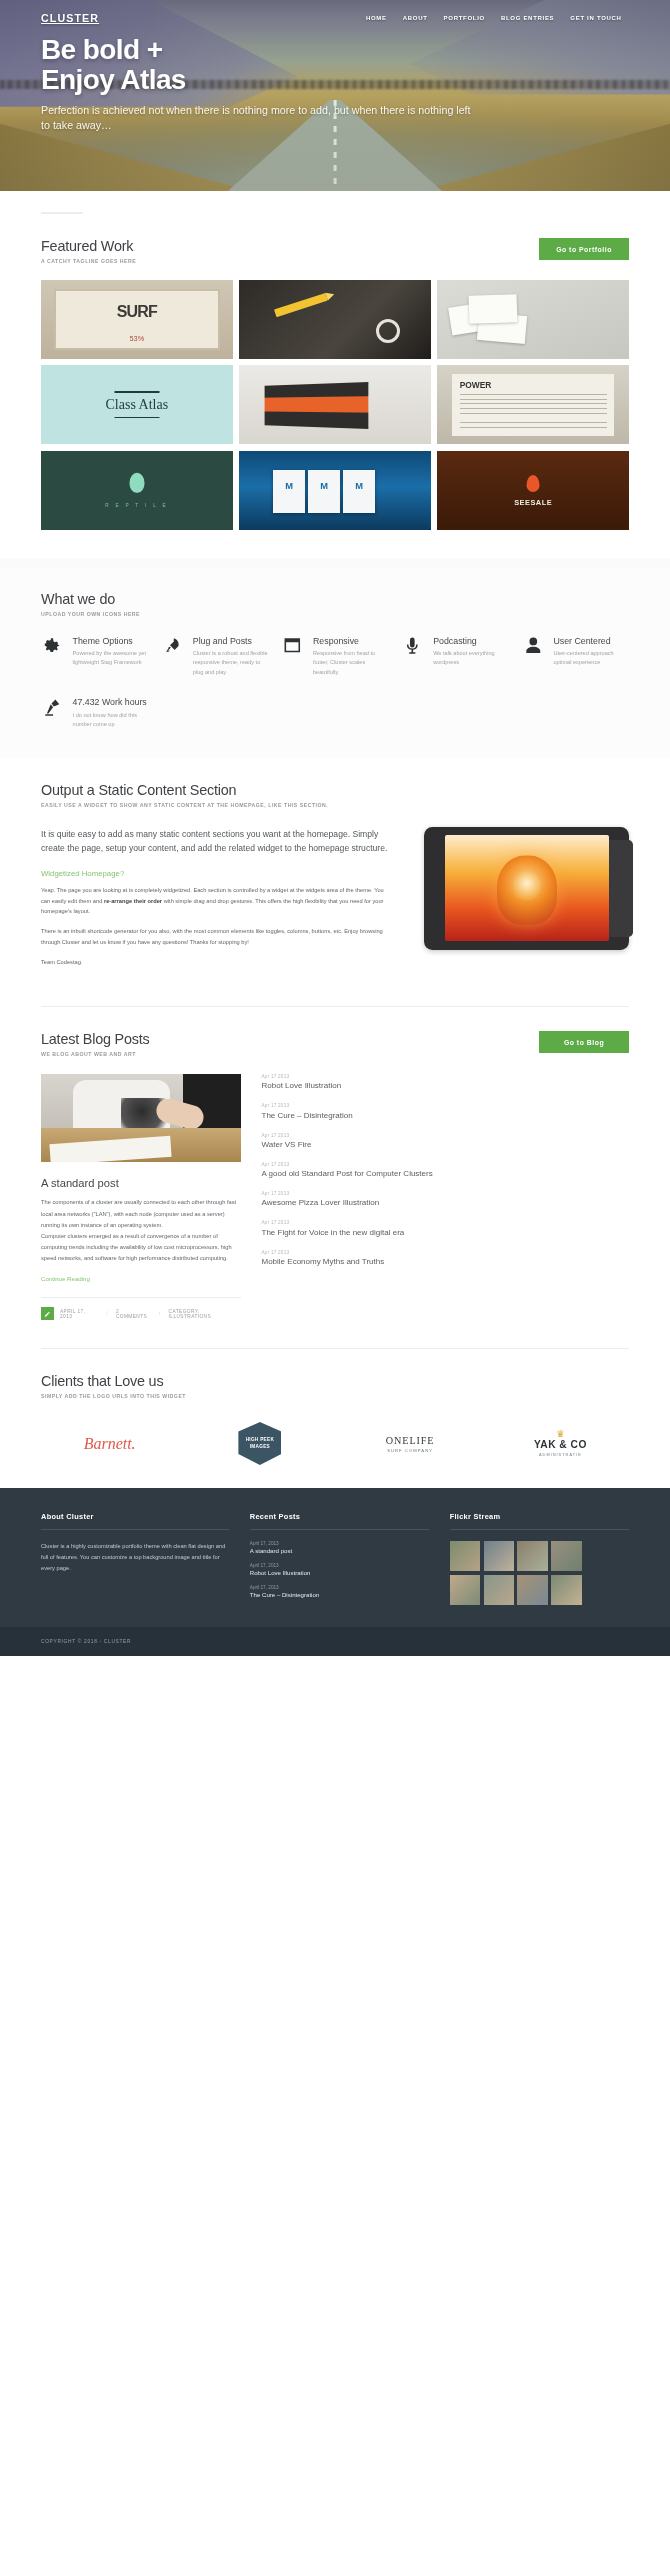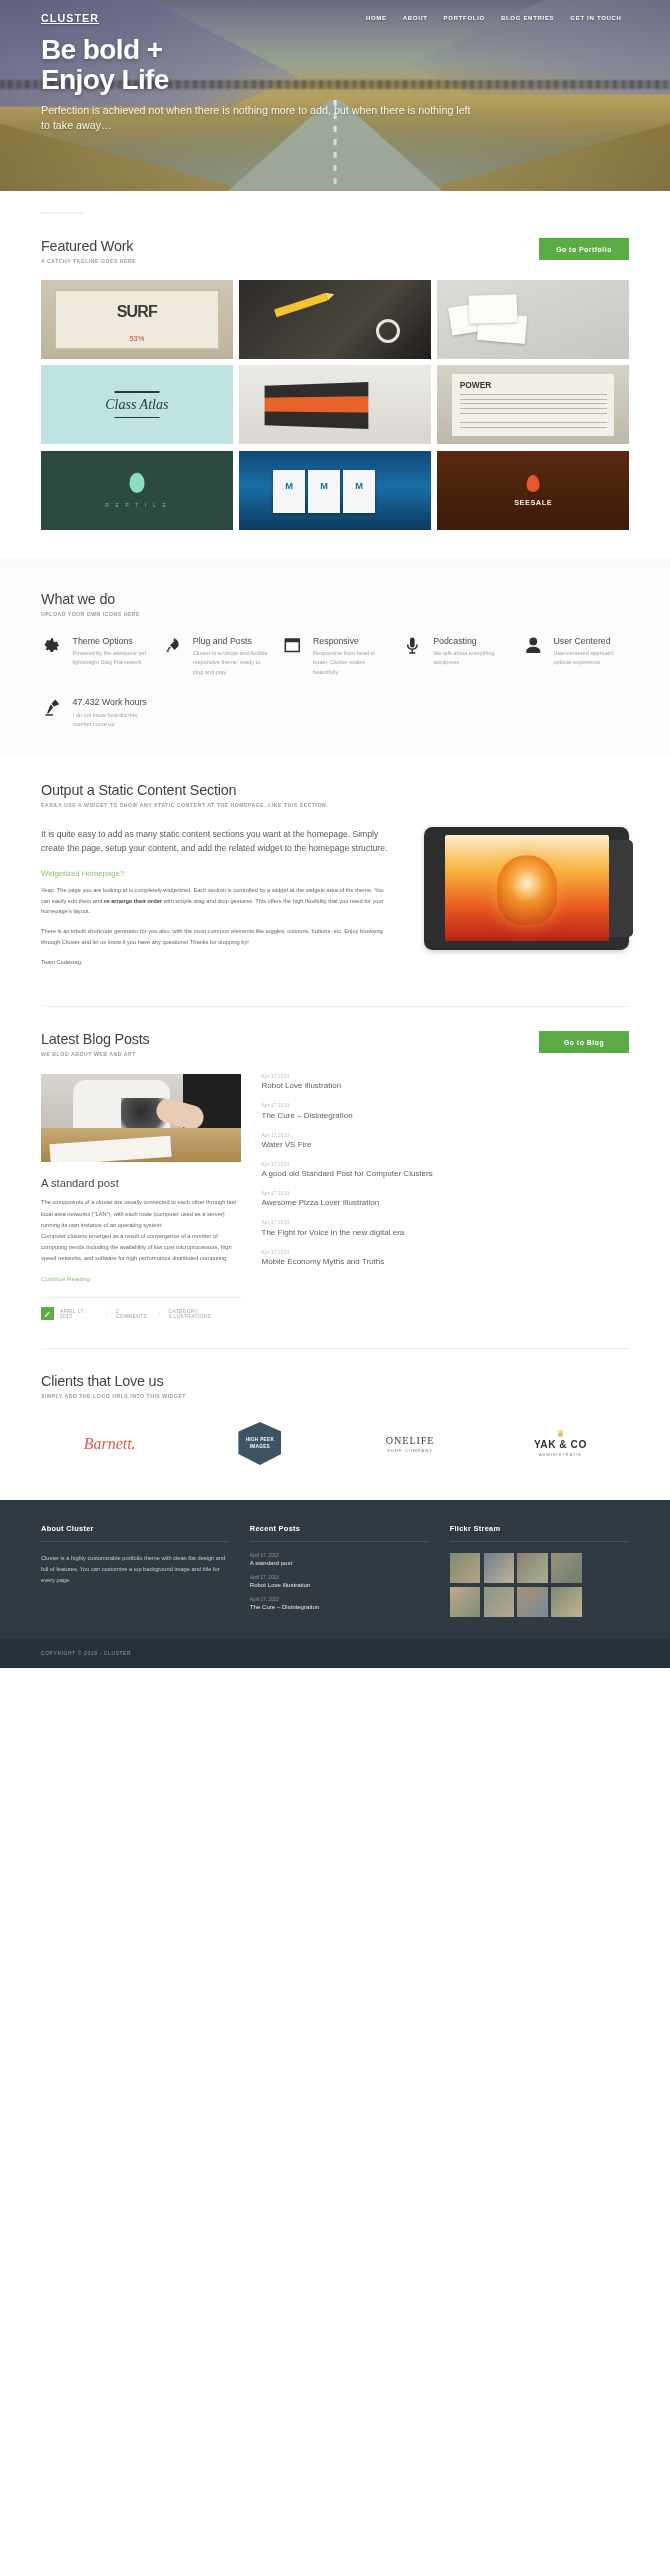--- a/index.html
+++ b/index.html
@@ -121,21 +121,21 @@
   .t2 .pencil:after { content:""; position:absolute; right:-8.4px; top:0; border-left:8.4px solid #f7d76a; border-top:4.2px solid transparent; border-bottom:4.2px solid transparent; }
   .t2 .clip { position:absolute; right:16%; bottom:20%; width:24px; height:24px; border:3.7px solid #e7e3db; border-radius:50%; }
 
   .t3 { background:linear-gradient(160deg,#dcdcd6 0%,#c6c7c0 100%); }
   .t3 .card { position:absolute; width:48px; height:28px; background:#fbfbf8; box-shadow:0 0.9px 2.8px rgba(0,0,0,.25); }
   .t3 .c1 { left:13px; top:24px; transform:rotate(-9deg); }
   .t3 .c2 { left:41px; top:34px; transform:rotate(5deg); }
   .t3 .c3 { left:32px; top:15px; transform:rotate(-2deg); }
 
   .t4 { background:#bfe3e0; }
-  .t4 .script { position:absolute; left:50%; top:50%; transform:translate(-50%,-50%); font-family:"Liberation Serif", serif; font-style:italic; font-size:14px; color:#1f3b3c; }
+  .t4 .script { position:absolute; left:50%; top:50%; transform:translate(-50%,-50%); font-family:"Liberation Serif", serif; font-size:14px; color:#1f3b3c; }
   .t4 .bar { position:absolute; left:50%; transform:translateX(-50%); width:45px; height:1.4px; background:#1f3b3c; }
   .t4 .bar.a { top:26px; } .t4 .bar.b { bottom:26px; }
 
   .t5 { background:linear-gradient(to bottom,#eceae6,#d9d6d0); }
   .t5 .bk { position:absolute; left:20.5px; top:18.6px; width:104px; height:43px; background:#2f2d2b; transform:perspective(84px) rotateY(-8deg); }
   .t5 .bk:after { content:""; position:absolute; left:0; top:13px; width:100%; height:15px; background:#e8632a; }
 
   .t6 { background:linear-gradient(to bottom,#d6d2c6,#bdb8a9); }
   .t6 .np { position:absolute; inset:8.4px 15px; background:#f2efe6; }
   .t6 .np:before { content:"POWER"; position:absolute; left:7.4px; top:6.5px; font-size:8.4px; font-weight:bold; color:#333; }
@@ -277,21 +277,21 @@
         <a href="#">ABOUT</a>
         <a href="#">PORTFOLIO</a>
         <a href="#">BLOG ENTRIES</a>
         <a href="#">GET IN TOUCH</a>
       </nav>
     </div>
 
     <div class="hero-copy">
       <h1 class="hero-title">
         <span>Be bold +</span><br>
-        <span>Enjoy Life</span>
+        <span>Enjoy Atlas</span>
       </h1>
       <p class="hero-sub">Perfection is achieved not when there is nothing more to add, but when there is nothing left to take away…</p>
     </div>
   </header>
 
   <section class="section" style="padding-top:20.5px;padding-bottom:28px;">
     <div class="top-rule"></div>
     <div class="sec-head">
       <div>
         <h2 class="sec-title">Featured Work</h2>
@@ -514,21 +514,21 @@
         <div class="side-item">
           <div class="side-date">Apr 17 2013</div>
           <div class="side-title">Mobile Economy Myths and Truths</div>
         </div>
       </div>
     </div>
   </section>
 
   <div class="sec-divider"></div>
 
-  <section class="section" style="padding-top:24px;padding-bottom:32px;">
+  <section class="section" style="padding-top:24px;padding-bottom:20px;">
     <h2 class="sec-title">Clients that Love us</h2>
     <div class="sec-tag">SIMPLY ADD THE LOGO URLS INTO THIS WIDGET</div>
     <div class="clients">
       <div class="logo">
         <span class="lg1">Barnett.</span>
       </div>
       <div class="logo">
         <div class="lg2">
             <span>HIGH PEEK IMAGES</span>
           </div>

